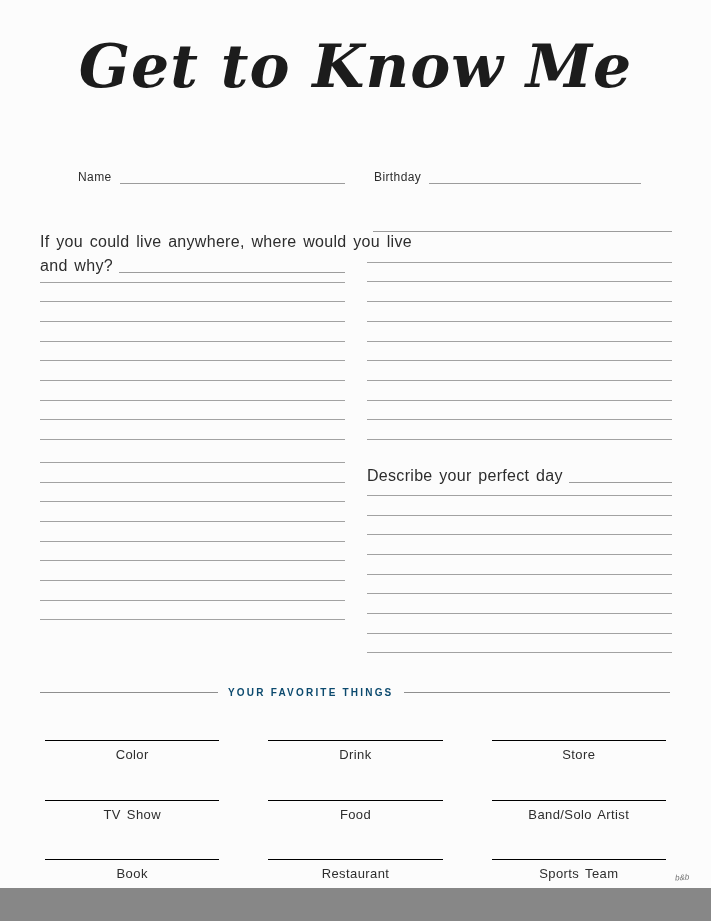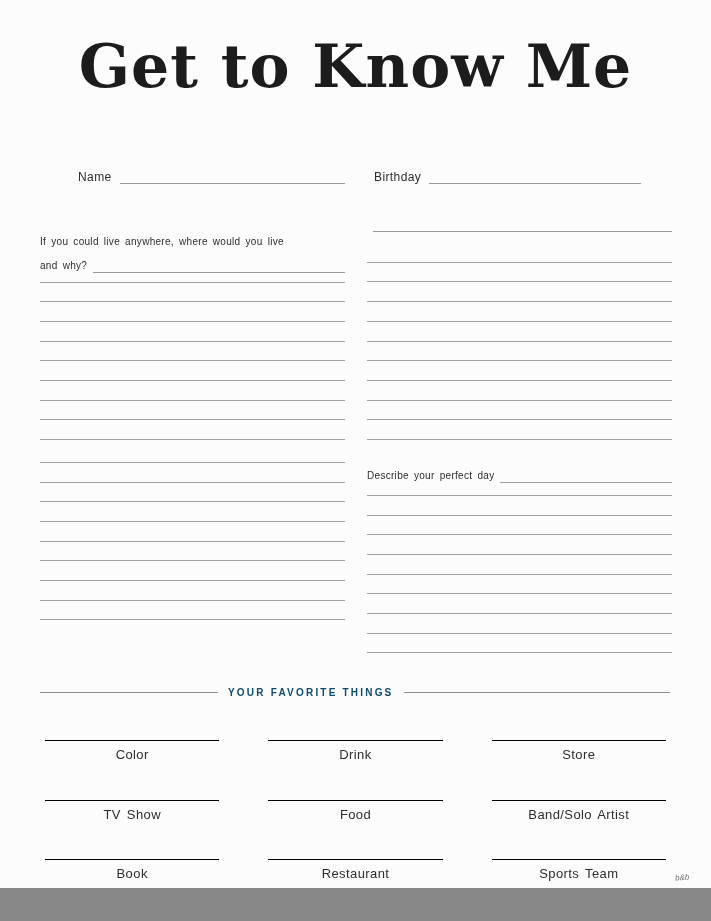--- a/index.html
+++ b/index.html
@@ -3,39 +3,39 @@
 <meta charset="utf-8">
 <style>
   html,body{margin:0;padding:0;background:#fcfcfc;}
   .page{
     position:relative;width:711px;height:921px;background:#fcfcfc;overflow:hidden;
     font-family:"Liberation Sans",sans-serif;color:#2d2d2d;
   }
   
   .title{
     position:absolute;top:24px;left:0;right:0;margin:0;text-align:center;
-    font-family:"DejaVu Serif",serif;font-weight:700;
+    font-family:"DejaVu Serif",serif;font-style:italic;font-weight:700;
     font-size:60px;line-height:84px;color:#1c1c1c;letter-spacing:1px;
   }
   
   .name-row{position:absolute;top:168px;left:40px;right:39px;display:flex;}
   .field{display:flex;align-items:flex-end;font-size:12px;letter-spacing:.4px;word-spacing:2px;line-height:19px;}
   .field-name{width:305px;padding-left:38px;box-sizing:border-box;}
   .field-birthday{margin-left:24px;width:272px;padding-left:5px;box-sizing:border-box;}
   .fill{flex:1;border-bottom:1px solid #9c9c9c;margin-left:8px;margin-bottom:3px;height:1px;}
   
   .qa{position:absolute;top:228px;left:40px;width:632px;display:flex;gap:22px;}
   .col{width:305px;}
   .qb{display:block;}
   .col .qb + .qb{margin-top:3.2px;}
   .q-area{display:flex;flex-direction:column;box-sizing:border-box;padding-top:2px;}
   .qb-0 .q-area{height:53.5px;}
   .qb-1 .q-area{height:33.8px;}
   .qb-2 .q-area,.qb-3 .q-area{height:33px;}
-  .q-text{font-size:10px;line-height:24px;letter-spacing:.3px;word-spacing:2px;white-space:nowrap;color:#2d2d2d;}
+  .q-text{font-size:16px;line-height:24px;letter-spacing:.3px;word-spacing:2px;white-space:nowrap;color:#2d2d2d;}
   .q-last-line{display:flex;align-items:flex-end;}
   .q-last-line .fill{margin:0 0 5px 6px;}
   .rule{height:19.7px;border-top:1px solid #a2a2a2;box-sizing:border-box;}
   
   .fav-header{position:absolute;top:687px;left:40px;right:41px;display:flex;align-items:center;}
   .h-line{height:1px;background:#8f8f8f;}
   .h-line-left{flex:0 0 178px;}
   .h-line-right{flex:1;}
   .h-text{font-size:10px;font-weight:600;letter-spacing:2.2px;color:#0c4a6e;padding:0 10px;white-space:nowrap;}
   .fav-grid{

